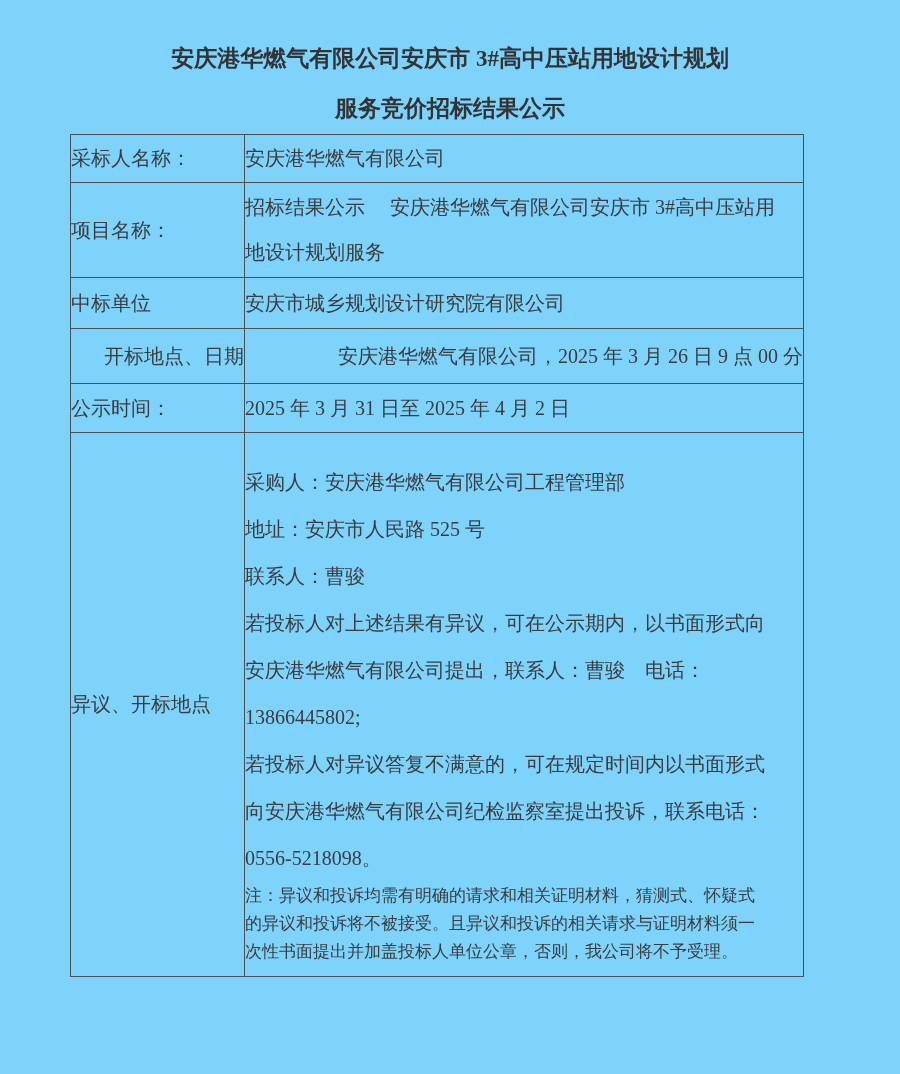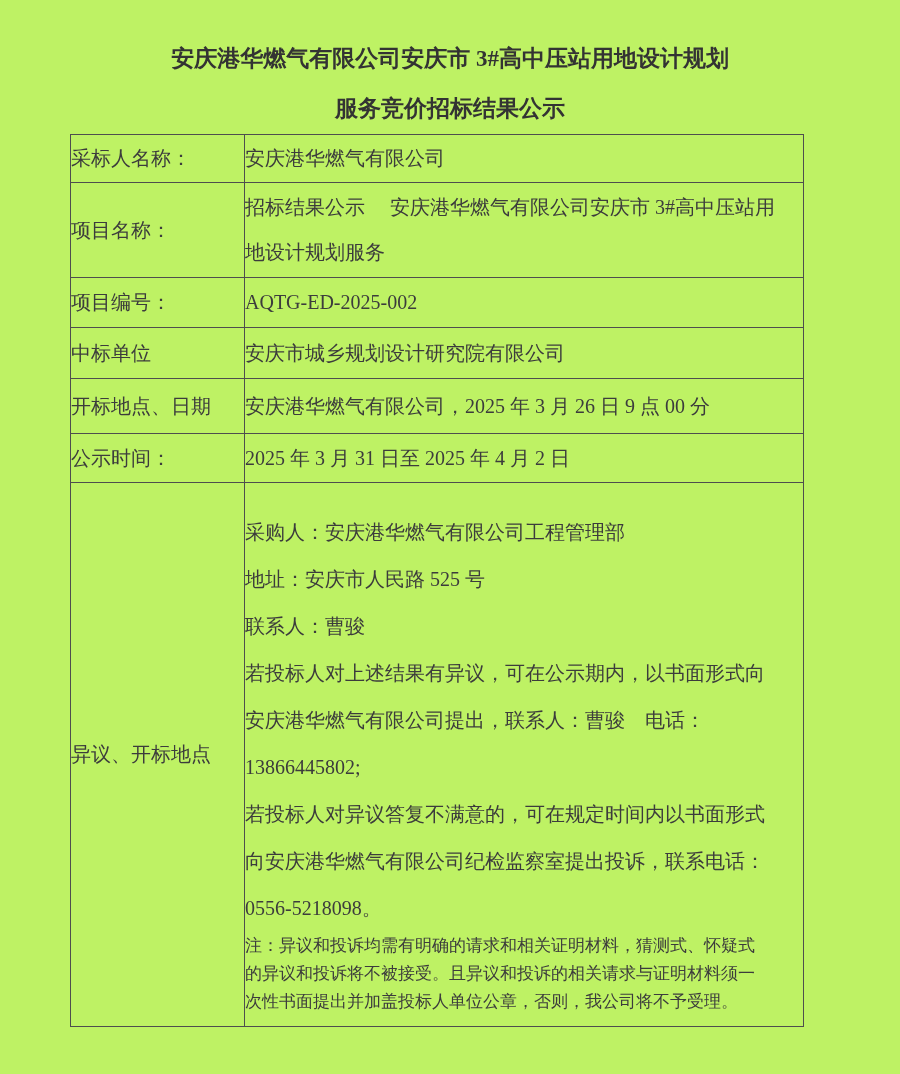--- a/index.html
+++ b/index.html
@@ -6,21 +6,21 @@
     margin: 0;
     padding: 0;
     background: #fdfdfd;
     font-family: "Liberation Serif", "DejaVu Serif", serif;
     color: #3c3c3c;
   }
   .page {
     position: relative;
     width: 900px;
     height: 1074px;
-    background: #bef264;
+    background: #7dd3fc;
     overflow: hidden;
   }
   .doc-title {
     margin-top: 34px;
     text-align: center;
     font-weight: bold;
     font-size: 23px;
     line-height: 50px;
     color: #333333;
   }
@@ -47,21 +47,21 @@
     padding-left: 7px;
   }
   td.val {
     width: 558px;
     padding-left: 5px;
   }
   tr.r1 { height: 48px; }
   tr.r2 { height: 95px; }
   tr.r3 { height: 50px; }
   tr.r4 { height: 51px; }
-  tr.r5 { height: 55px; }
+  tr.r5 { height: 55px; text-align: right; }
   tr.r6 { height: 49px; margin-left: 22px; }
   tr.r7 { height: 544px; }
   .multiline {
     white-space: pre-line;
     line-height: 45px;
   }
   tr.r7 td.val {
     vertical-align: top;
     padding-top: 26px;
   }
@@ -90,24 +90,20 @@
     <tbody>
       <tr class="r1">
         <td class="lbl">采标人名称：</td>
         <td class="val">安庆港华燃气有限公司</td>
       </tr>
       <tr class="r2">
         <td class="lbl">项目名称：</td>
         <td class="val multiline">招标结果公示　 安庆港华燃气有限公司安庆市 3#高中压站用
 地设计规划服务</td>
       </tr>
-      <tr class="r3">
-        <td class="lbl">项目编号：</td>
-        <td class="val">AQTG-ED-2025-002</td>
-      </tr>
       <tr class="r4">
         <td class="lbl">中标单位</td>
         <td class="val">安庆市城乡规划设计研究院有限公司</td>
       </tr>
       <tr class="r5">
         <td class="lbl">开标地点、日期</td>
         <td class="val">安庆港华燃气有限公司，2025 年 3 月 26 日 9 点 00 分</td>
       </tr>
       <tr class="r6">
         <td class="lbl">公示时间：</td>

